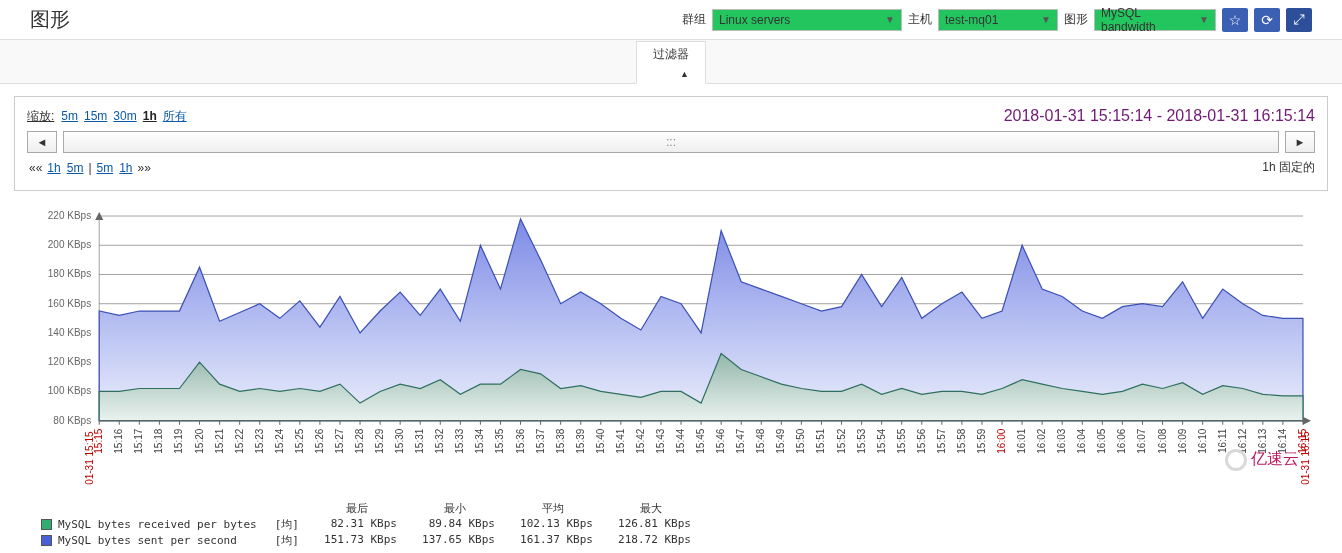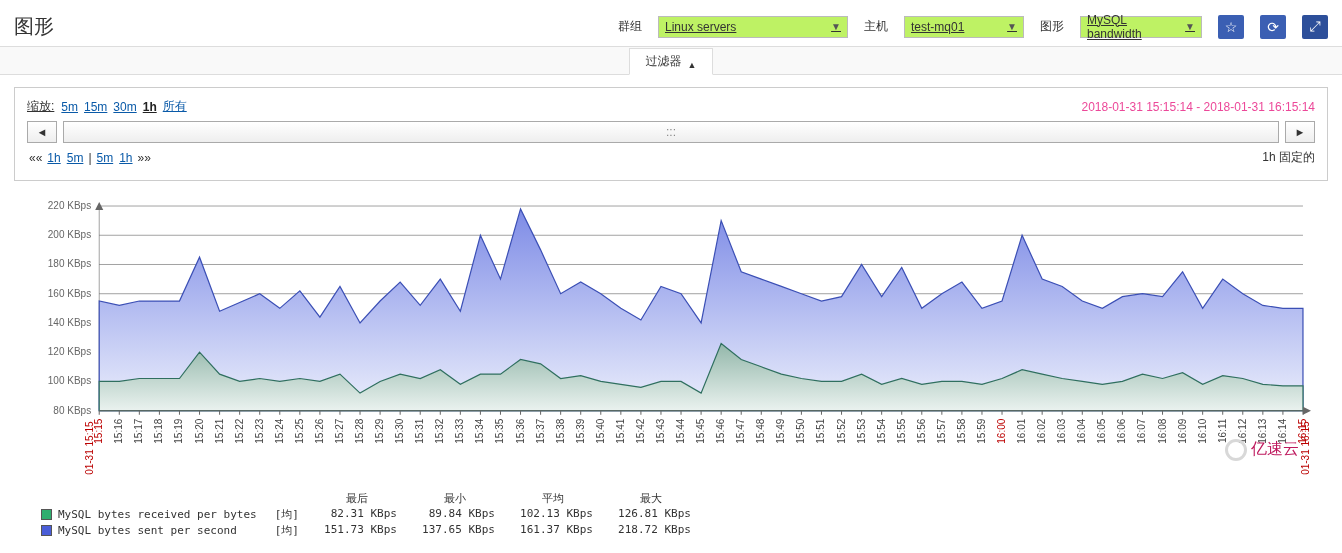--- a/index.html
+++ b/index.html
@@ -1,36 +1,36 @@
 <!DOCTYPE html>
 <html><head>
 <meta charset="utf-8">
 <style>
   * { box-sizing: border-box; margin: 0; padding: 0; }
   body { font-family: Arial, "Microsoft YaHei", sans-serif; font-size: 12px; color: #333; background: #fff; width: 1342px; }
-  .topbar { display: flex; align-items: center; padding: 6px 14px; border-bottom: 1px solid #ddd; margin-top: 7px; }
+  .topbar { display: flex; align-items: center; padding: 6px 30px; border-bottom: 1px solid #ddd; }
   .topbar h1 { font-size: 20px; font-weight: normal; color: #333; flex: 0 0 auto; }
-  .topbar .filters-top { margin-left: auto; display: flex; align-items: center; gap: 16px; justify-content: flex-end; }
+  .topbar .filters-top { margin-left: auto; display: flex; align-items: center; gap: 6px; justify-content: flex-end; }
   .topbar label { font-size: 12px; color: #333; }
-  .sel { display: inline-flex; align-items: center; justify-content: space-between; border: 1px solid #bbb; background: #bef264; height: 22px; padding: 0 6px; font-size: 12px; text-decoration: underline; }
+  .sel { display: inline-flex; align-items: center; justify-content: space-between; border: 1px solid #bbb; background: #22c55e; height: 22px; padding: 0 6px; font-size: 12px; }
   .sel.w1 { width: 190px; }
   .sel.w2 { width: 120px; }
   .sel.w3 { width: 122px; }
   .caret { margin-left: 6px; font-size: 10px; color: #555; }
   .icon-btn { width: 26px; height: 24px; background: #3b5fb3; color: #fff; display: inline-flex; align-items: center; justify-content: center; border-radius: 2px; font-size: 14px; cursor: pointer; }
   .icon-btn.alt { background: #2d4f9a; }
   .filter-tab-row { display:flex; justify-content:center; border-bottom:1px solid #ddd; background:#f9f9f9; }
-  .filter-tab { position:relative; top:1px; background:#fff; border:1px solid #ddd; border-bottom:1px solid #fff; padding:4px 16px; font-size:12px; display:flex; align-items:flex-end; gap:6px; }
+  .filter-tab { position:relative; top:1px; background:#fff; border:1px solid #ddd; border-bottom:1px solid #fff; padding:4px 16px; font-size:12px; display:flex; align-items:flex-end; gap:6px;flex-direction:column; }
   .filter-tab .tri { font-size:9px; }
   .panel { margin: 12px 14px; border: 1px solid #ccc; padding: 10px 12px 14px 12px; }
   .zoom-row { display:flex; align-items:center; }
   .zoom-row .lbl { margin-right:4px;text-decoration:underline; }
   .zoom-row a { color:#0a5aa8; text-decoration:underline; margin:0 3px; cursor:pointer; }
   .zoom-row a.active { text-decoration:underline; font-weight:bold; color:#222; }
-  .zoom-row .range { margin-left:auto; font-size:12px; color:#ec4899; }
+  .zoom-row .range { margin-left:auto; font-size:16px; color:#701a75; }
   .nav-row { display:flex; margin-top:6px; gap:6px; }
   .nav-btn { border:1px solid #aaa; background:linear-gradient(#fff,#eee); width:30px; height:22px; display:flex; align-items:center; justify-content:center; font-size:11px; cursor:pointer; }
   .nav-mid { flex:1; border:1px solid #aaa; background:linear-gradient(#fff,#eee); height:22px; display:flex; align-items:center; justify-content:center; color:#888; }
   .fix-row { display:flex; margin-top:6px; align-items:center; }
   .fix-row .lk { color:#0a5aa8; text-decoration:underline; margin:0 3px; cursor:pointer; }
   .fix-row .chev { margin:0 2px; color:#333; }
   .fix-row .right { margin-left:auto; color:#333; }
   .chart-card { margin: 14px; border:1px solid #fff; }
   .chart-title { text-align:center; font-size:15px; color:#555; padding:8px 0 2px 0; }
   .plot-wrap { position:relative; margin:4px 14px 0 14px; }

